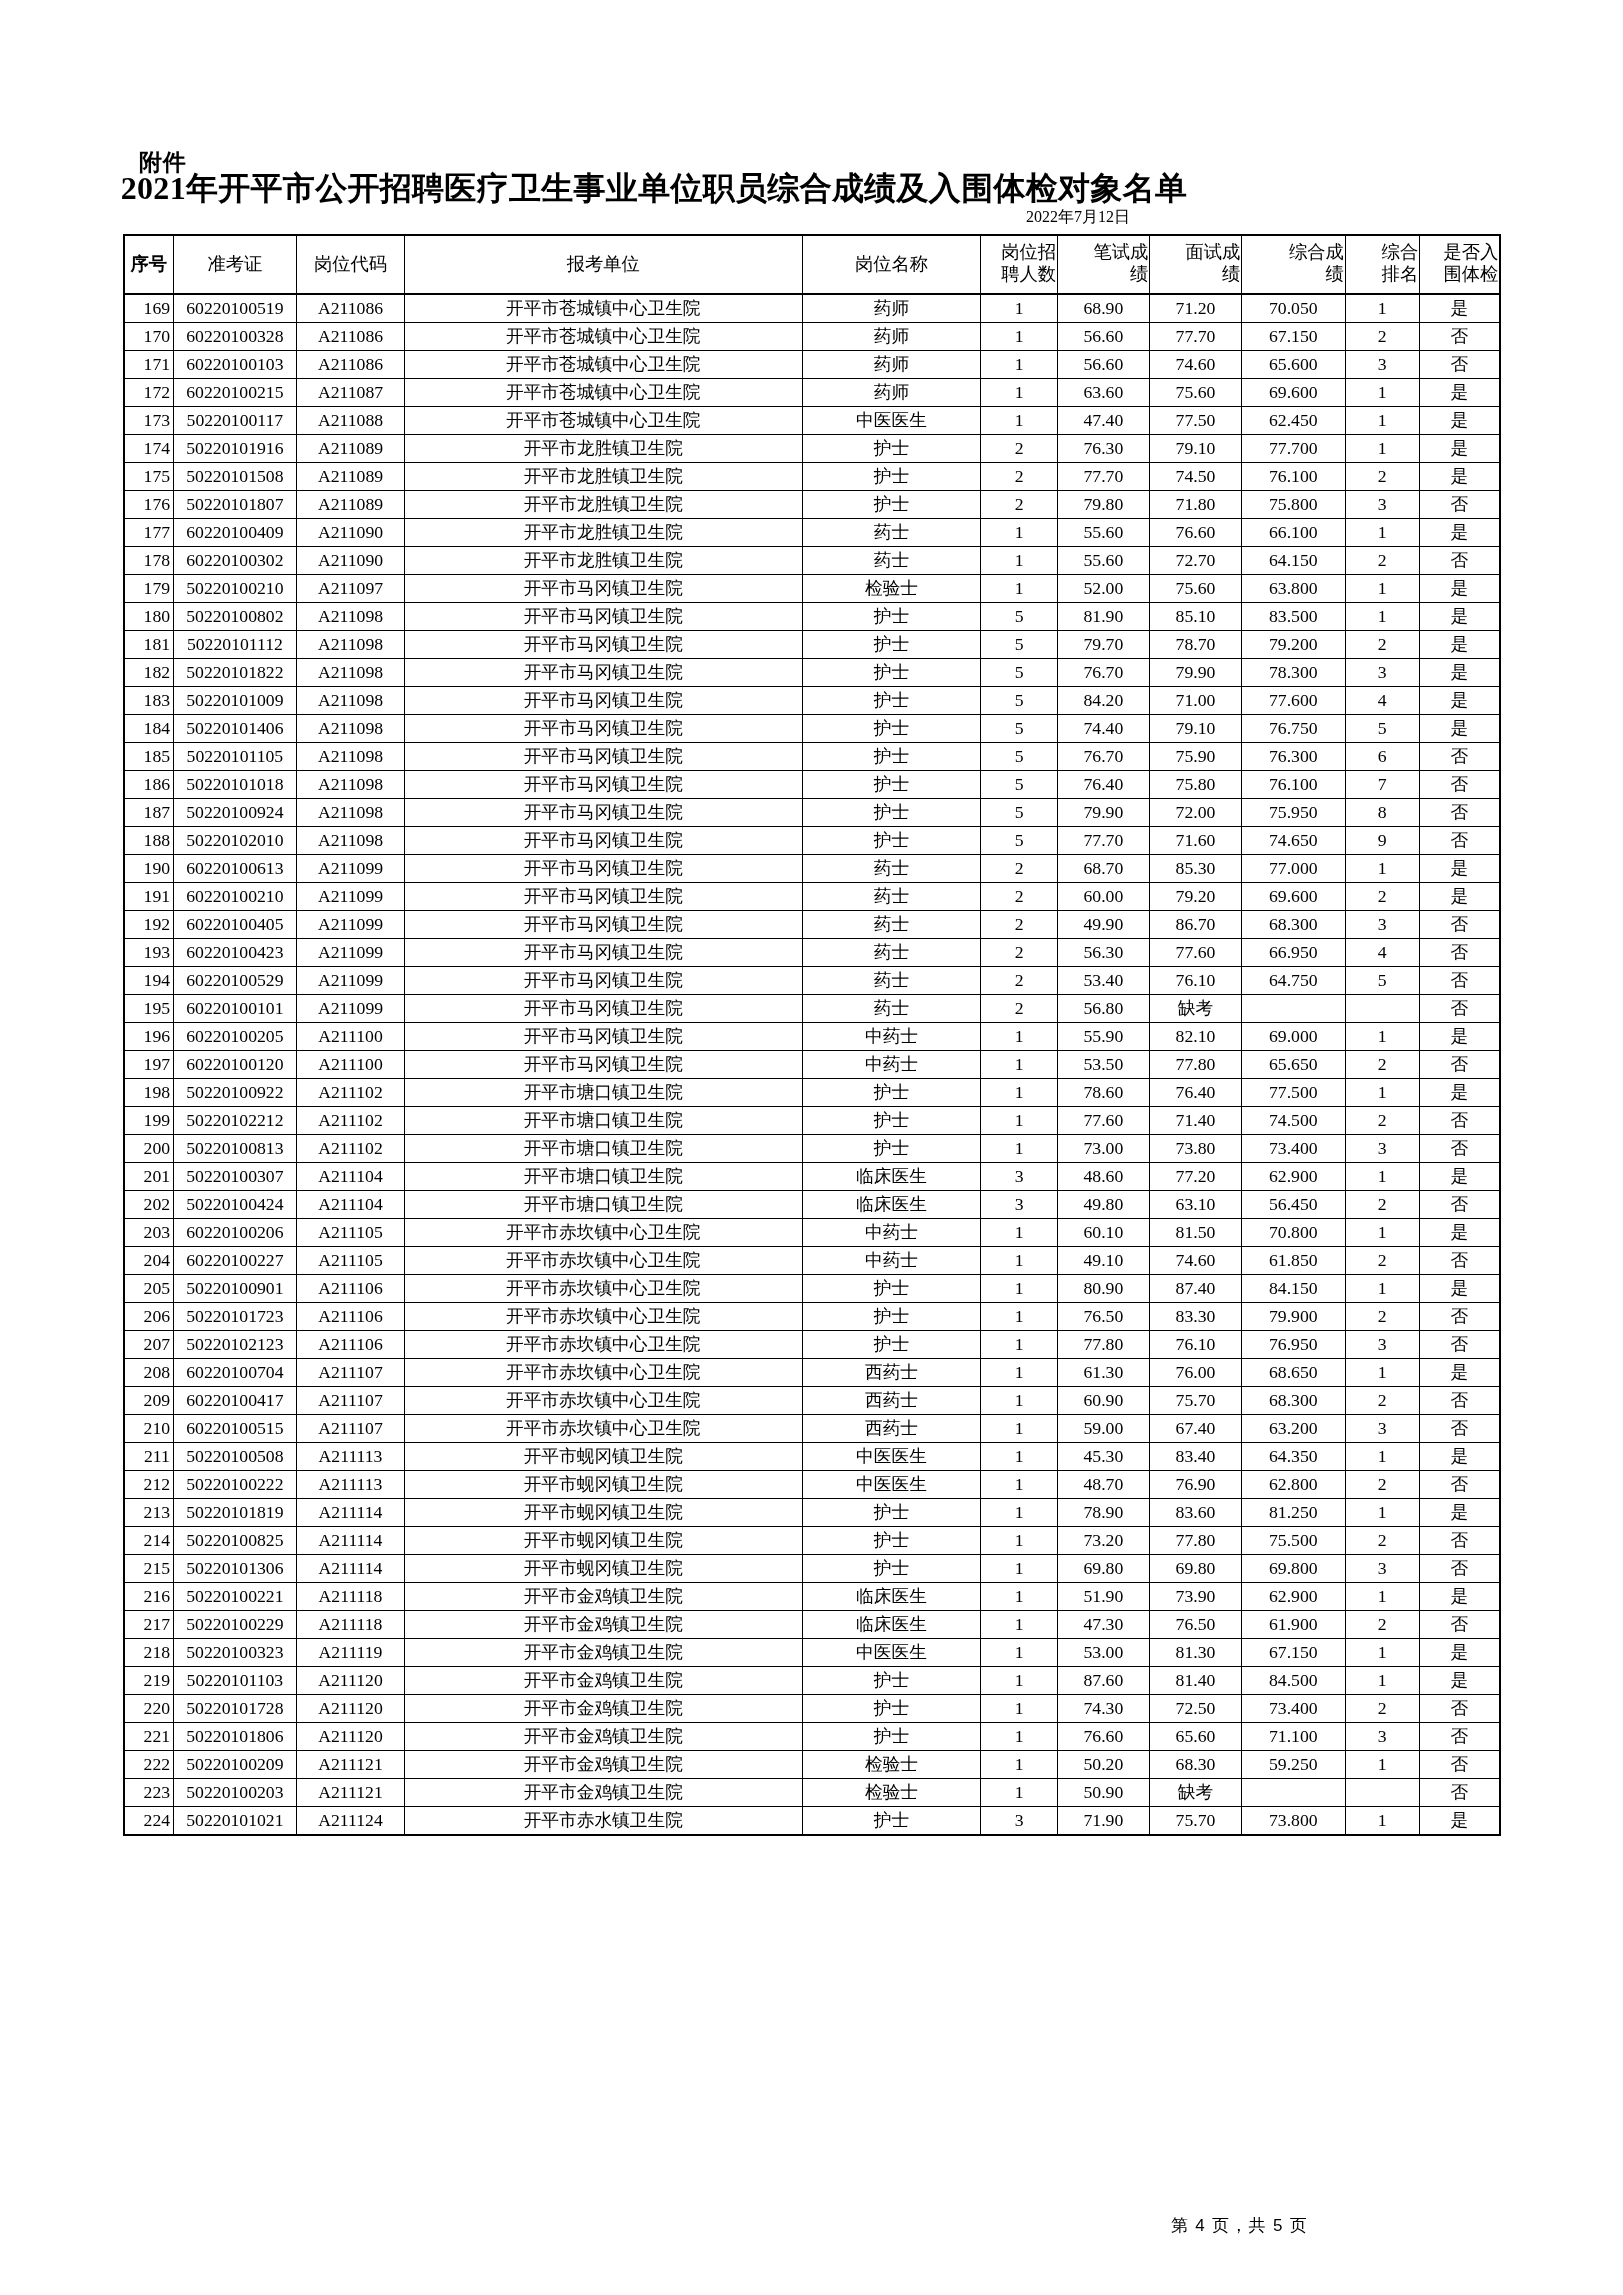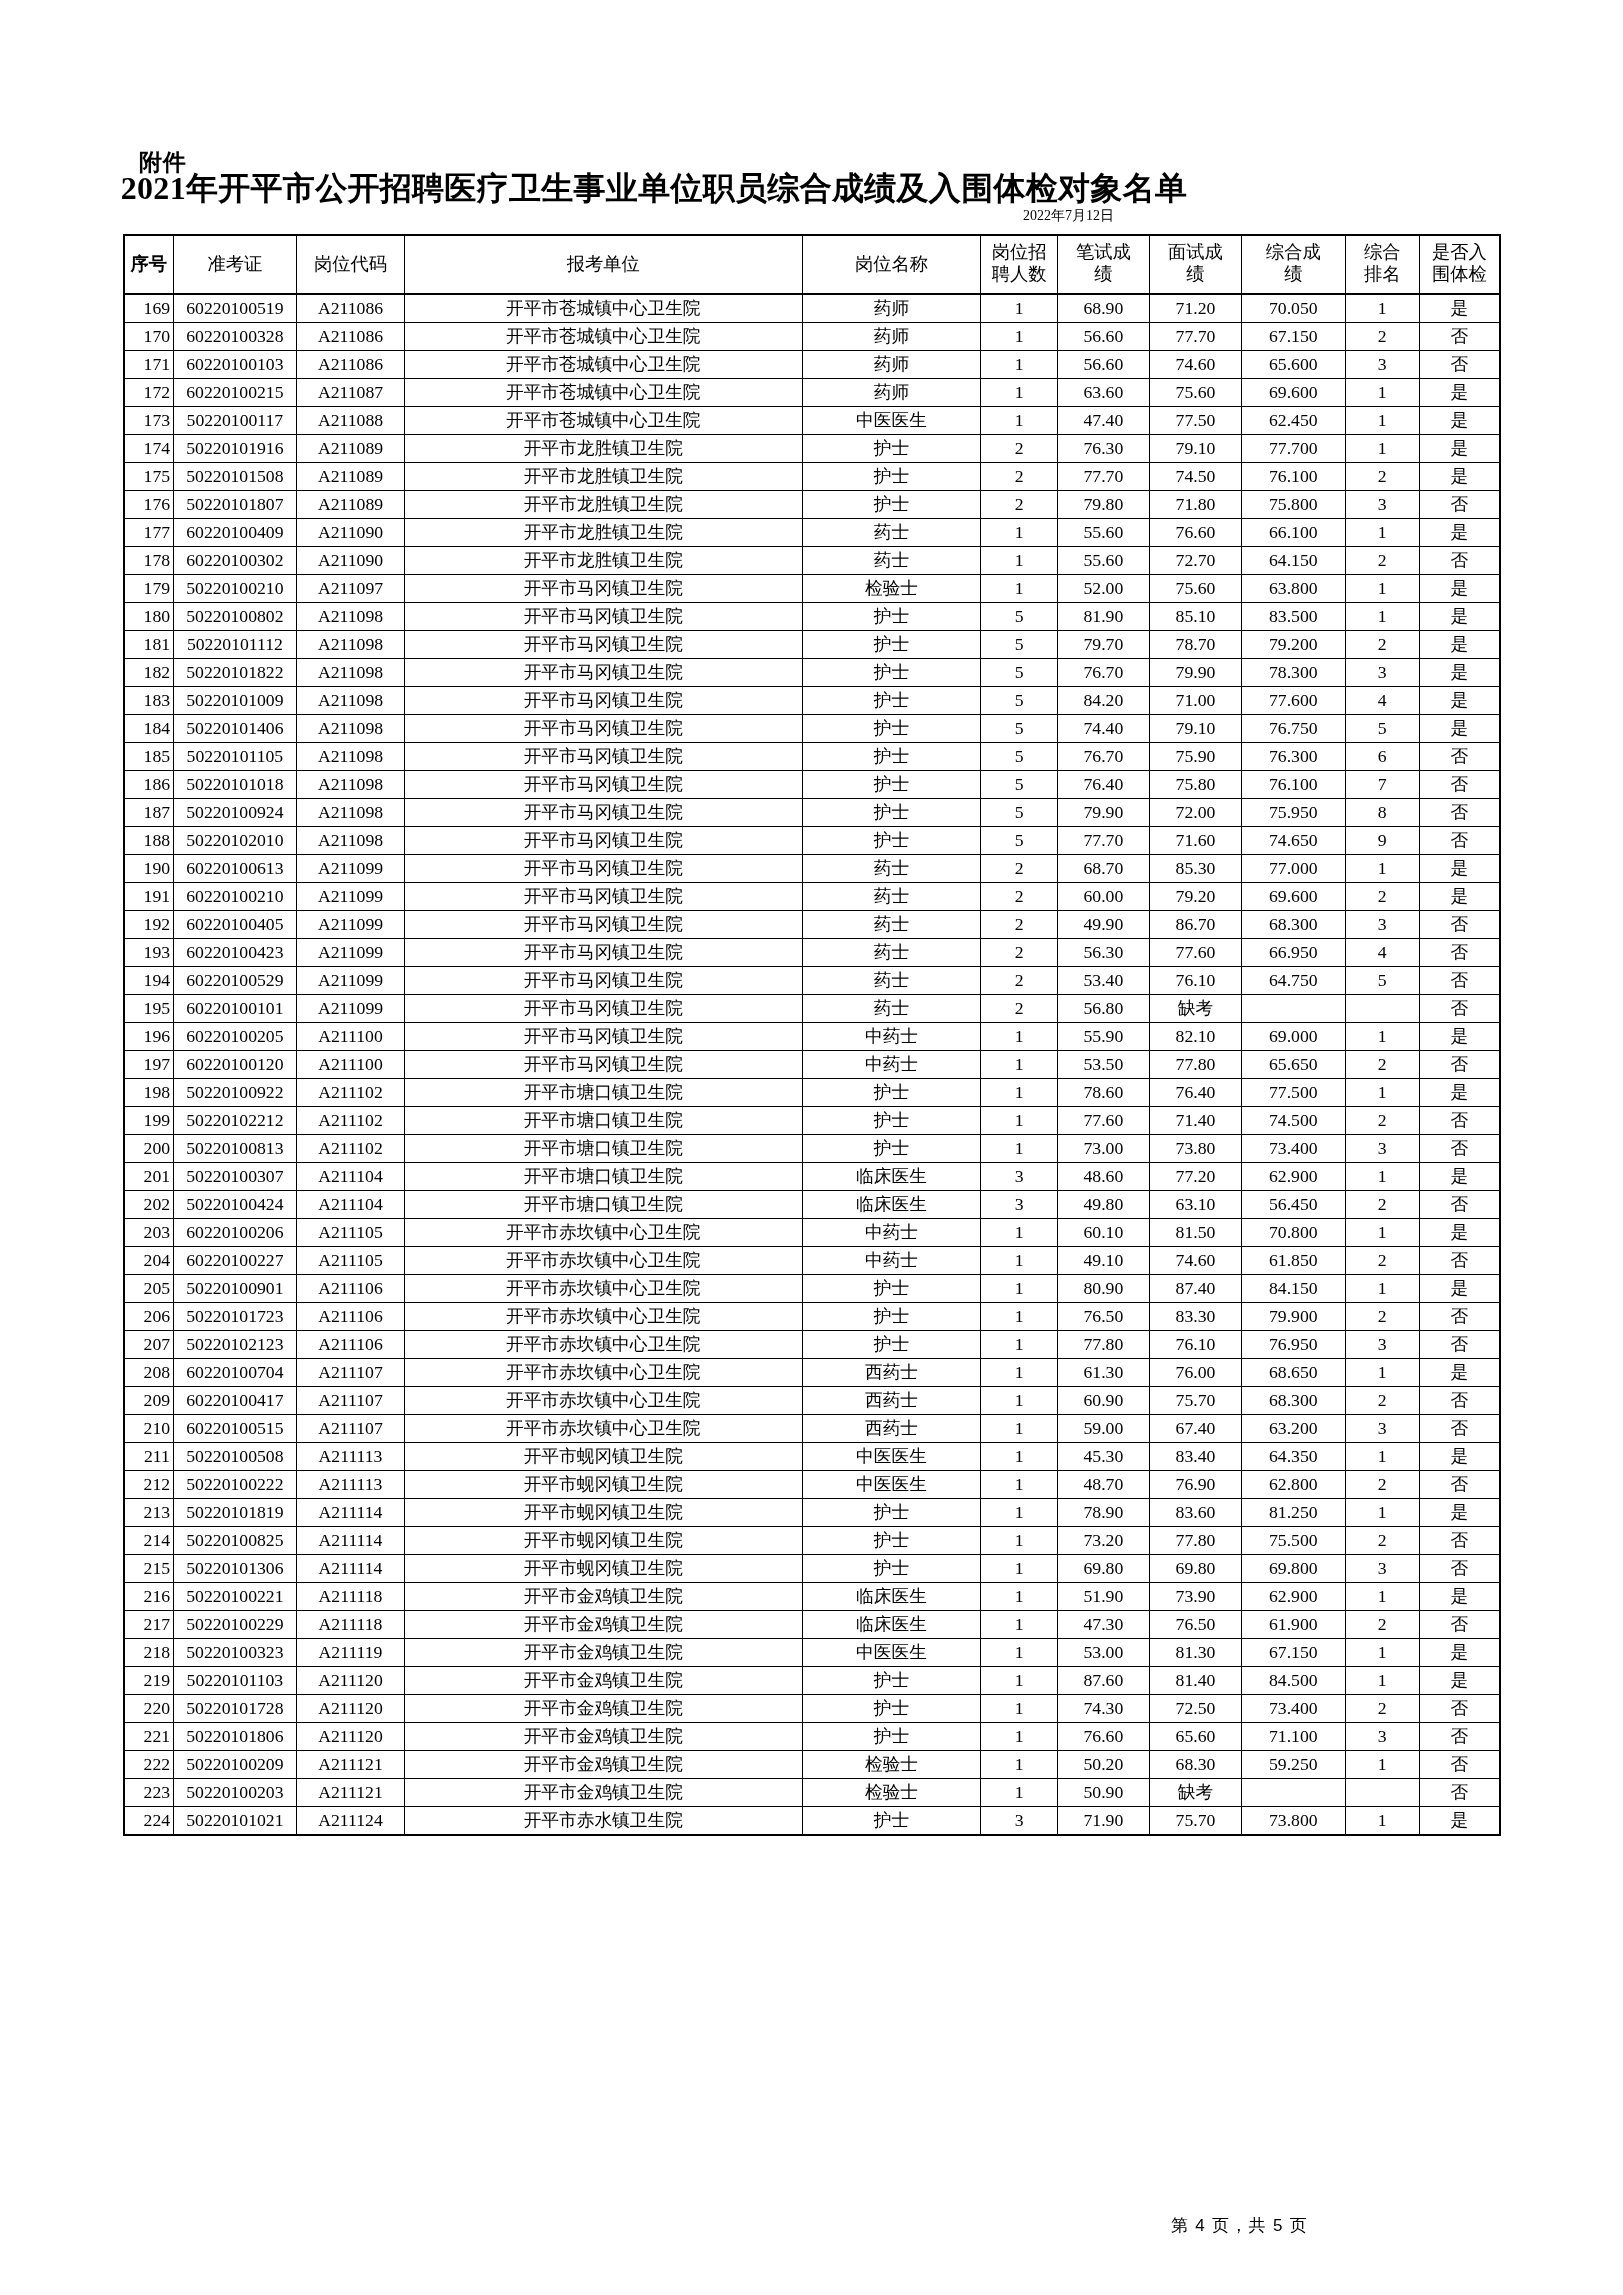--- a/index.html
+++ b/index.html
@@ -38,23 +38,23 @@
     top: 167px;
     text-align: center;
     font-size: 32px;
     font-weight: 700;
     font-family: "Liberation Serif", "DejaVu Serif", serif;
     letter-spacing: 0.3px;
     white-space: nowrap;
   }
   .doc-date {
     position: absolute;
-    right: 194px;
+    right: 178px;
     top: 207px;
-    font-size: 14px;
+    font-size: 16px;
     font-family: "Liberation Serif", "DejaVu Serif", serif;
     letter-spacing: 0px;
   }
   table.main-table {
     position: absolute;
     left: 123px;
     top: 234px;
     width: 1378px;
     border-collapse: collapse;
     table-layout: fixed;
@@ -107,20 +107,21 @@
   .col-post     { width: 171px; }
   .col-headcount{ width: 73px; }
   .col-written  { width: 88px; }
   .col-interview{ width: 88px; }
   .col-total    { width: 99px; }
   .col-rank     { width: 71px; }
   .col-shortlist{ width: 77px; }
   .hdr-stack {
     display: block;
     line-height: 1.2;
+    text-align: right;
   }
   .footer {
     position: absolute;
     left: 0;
     right: 0;
     top: 2214px;
     text-align: right;
     font-size: 17px;
     font-family: "Liberation Sans", "DejaVu Sans", sans-serif;
     letter-spacing: 1.3px;

